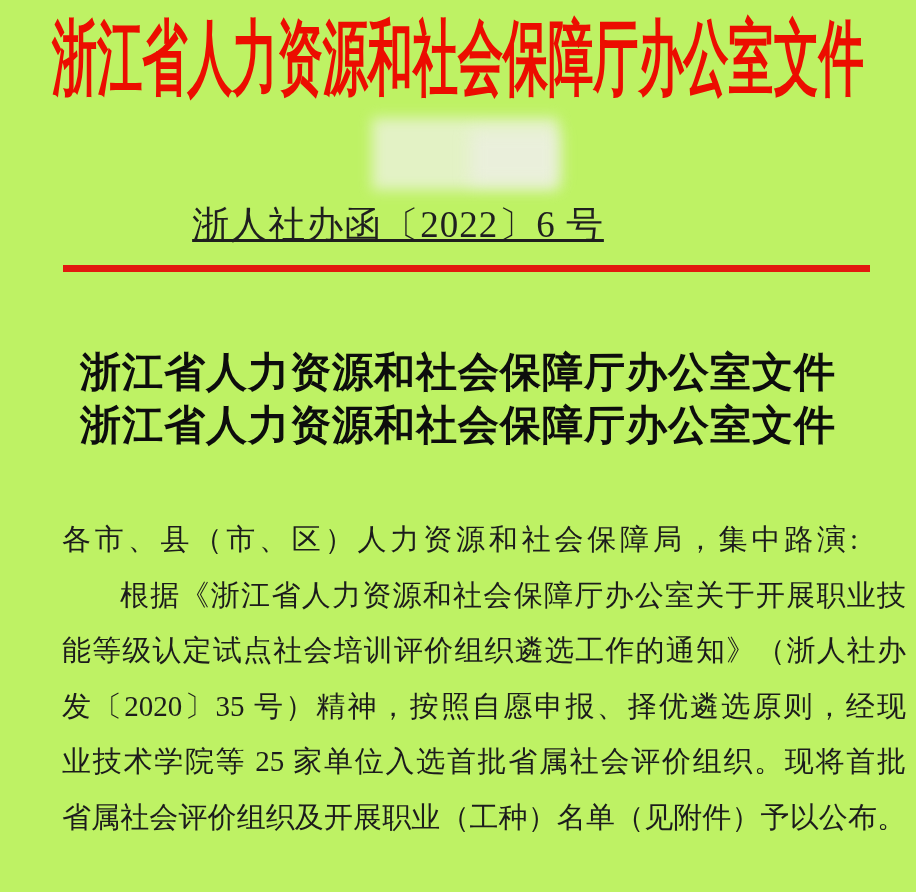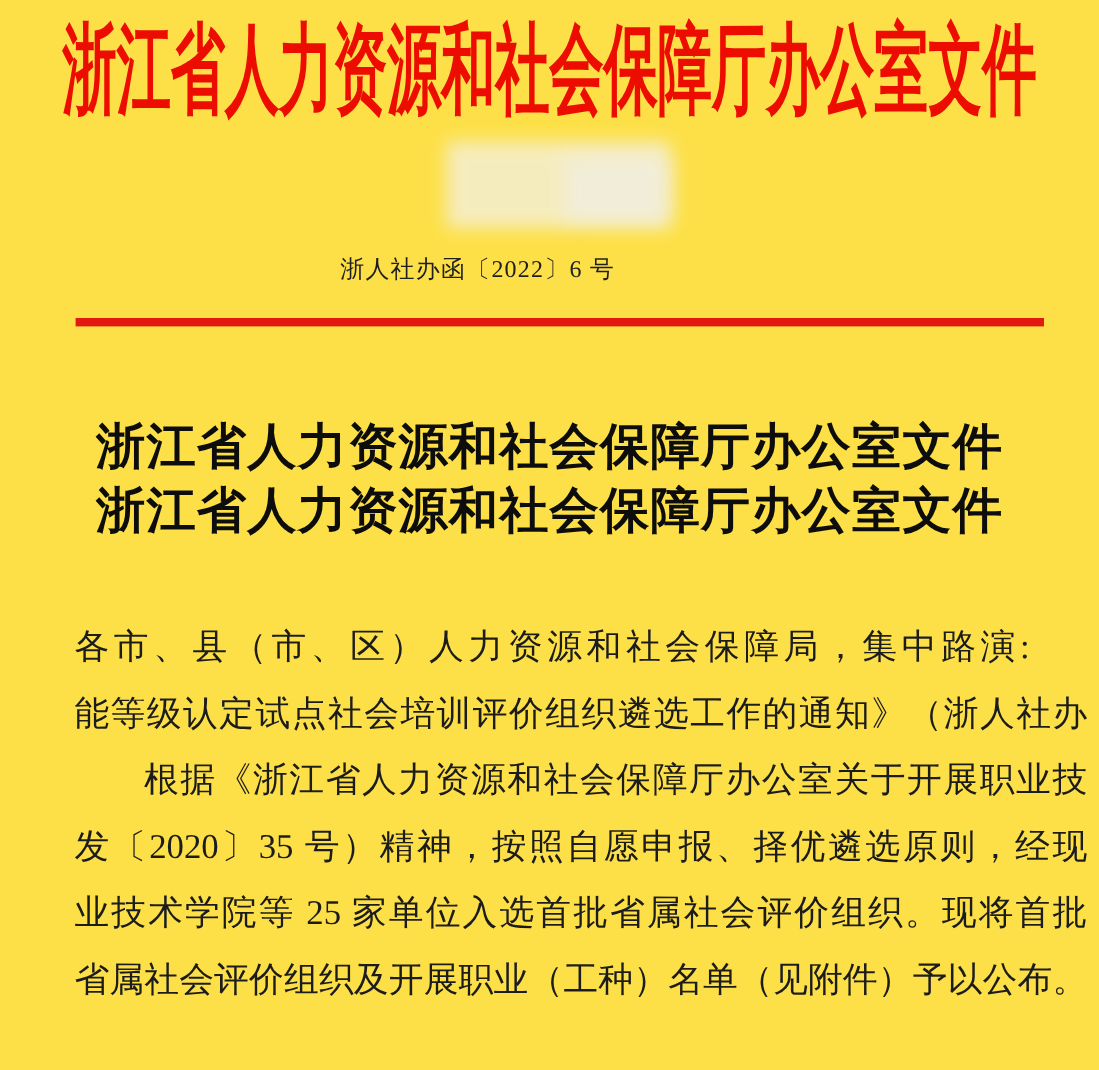--- a/index.html
+++ b/index.html
@@ -4,21 +4,21 @@
 <style>
   html, body {
     margin: 0;
     padding: 0;
     background: #ffffff;
   }
   .page {
     position: relative;
     width: 916px;
     height: 892px;
-    background: #fde047;
+    background: #bef264;
     overflow: hidden;
     font-family: "Liberation Serif", "DejaVu Serif", serif;
   }
   
   .ghost-a {
     position: absolute;
     left: 372px; top: 118px;
     width: 186px; height: 72px;
     background: #f3f2ef;
     filter: blur(7px);
@@ -49,24 +49,25 @@
     white-space: nowrap;
     transform: scaleX(0.55);
     transform-origin: 50% 50%;
     letter-spacing: 0px;
   }
   .doc-number {
     position: absolute;
     top: 206px; left: 0;
     width: 796px;
     text-align: center;
-    font-size: 20px;
+    font-size: 37px;
     line-height: 38px;
     color: #1f1f1f;
     letter-spacing: 1px;
+    text-decoration: underline;
   }
   .red-rule {
     position: absolute;
     top: 265px; left: 63px;
     width: 807px; height: 7px;
     background: #e2190f;
   }
   .doc-title {
     position: absolute;
     top: 346px; left: 0;
@@ -113,20 +114,20 @@
 
   <div class="red-rule"></div>
 
   <div class="doc-title">
     <div>浙江省人力资源和社会保障厅办公室文件</div>
     <div>浙江省人力资源和社会保障厅办公室文件</div>
   </div>
 
   <div class="body-text">
     <div class="line salutation">各市、县（市、区）人力资源和社会保障局，集中路演:</div>
+    <div class="line indent-first">根据《浙江省人力资源和社会保障厅办公室关于开展职业技</div>
     <div class="line">能等级认定试点社会培训评价组织遴选工作的通知》（浙人社办</div>
-    <div class="line indent-first">根据《浙江省人力资源和社会保障厅办公室关于开展职业技</div>
     <div class="line">发〔2020〕35 号）精神，按照自愿申报、择优遴选原则，经现</div>
     <div class="line">业技术学院等 25 家单位入选首批省属社会评价组织。现将首批</div>
     <div class="line">省属社会评价组织及开展职业（工种）名单（见附件）予以公布。</div>
   </div>
 
 </div>
 
 </body></html>

